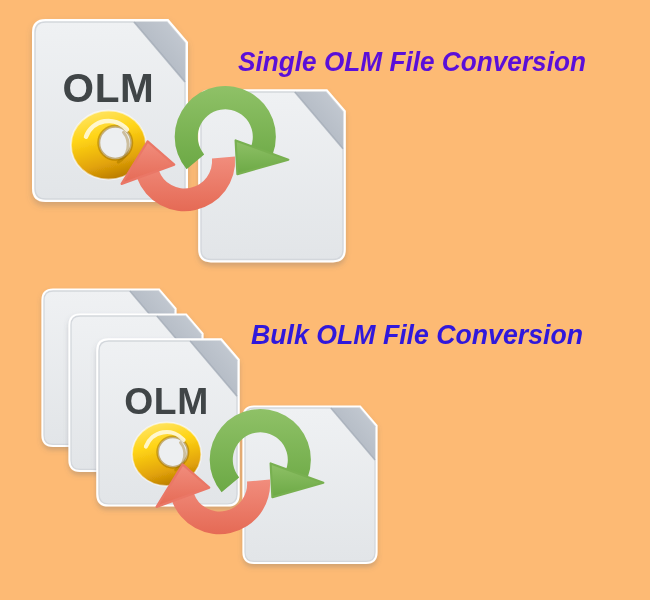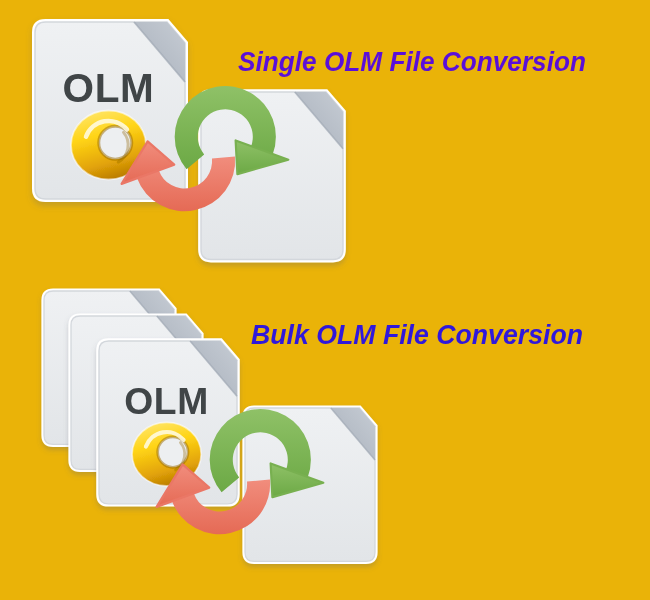--- a/index.html
+++ b/index.html
@@ -1,19 +1,19 @@
 <!DOCTYPE html>
 <html><head>
 <meta charset="utf-8">
 <style>
   html, body { margin: 0; padding: 0; background: #FFFFFF; }
   .canvas {
     width: 650px; height: 600px;
     position: relative;
-    background: #eab308;
+    background: #fdba74;
     overflow: hidden;
     font-family: "Liberation Sans", sans-serif;
   }
   svg { display: block; }
   .title {
     font-family: "Liberation Sans", sans-serif;
     font-style: italic;
     font-weight: 700;
     font-size: 27px;
     text-anchor: middle;

